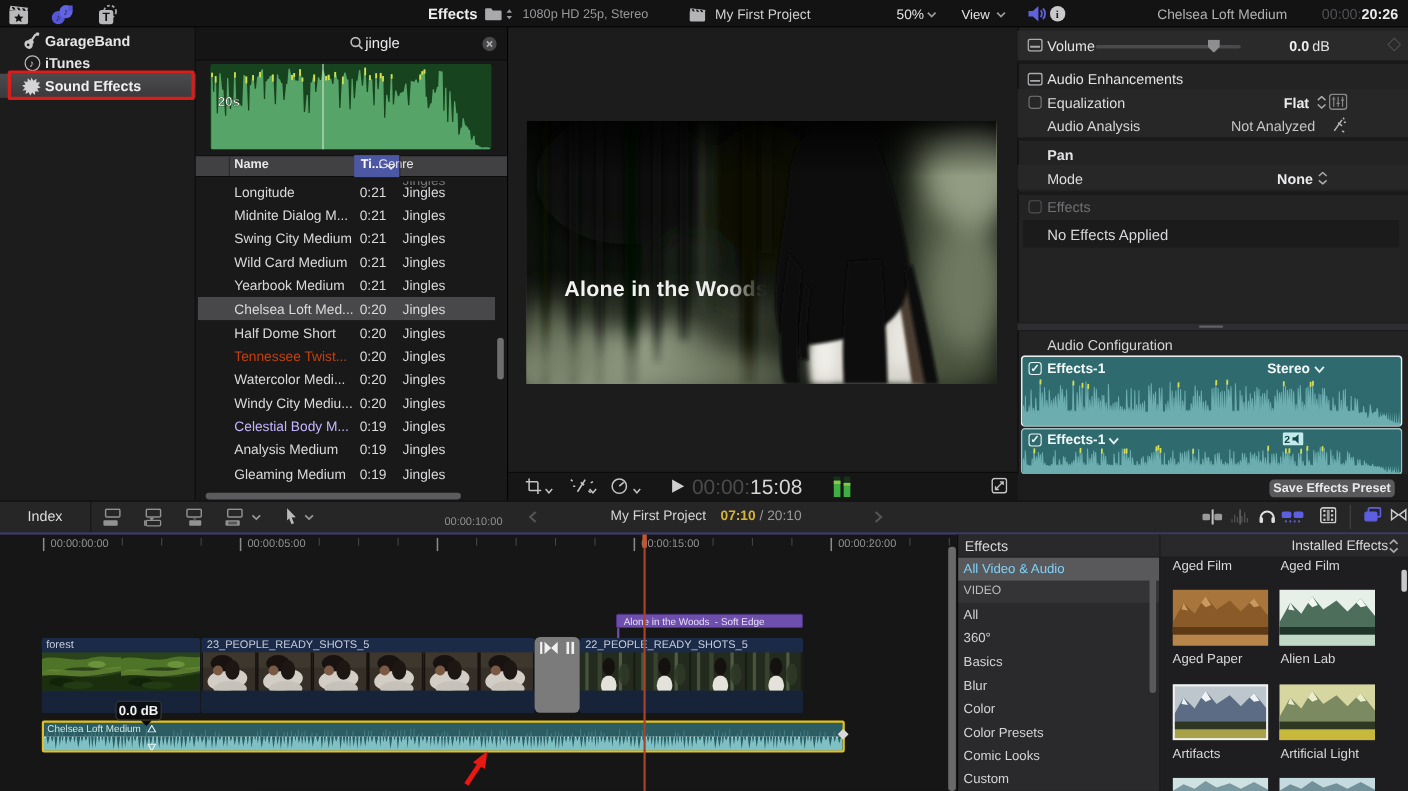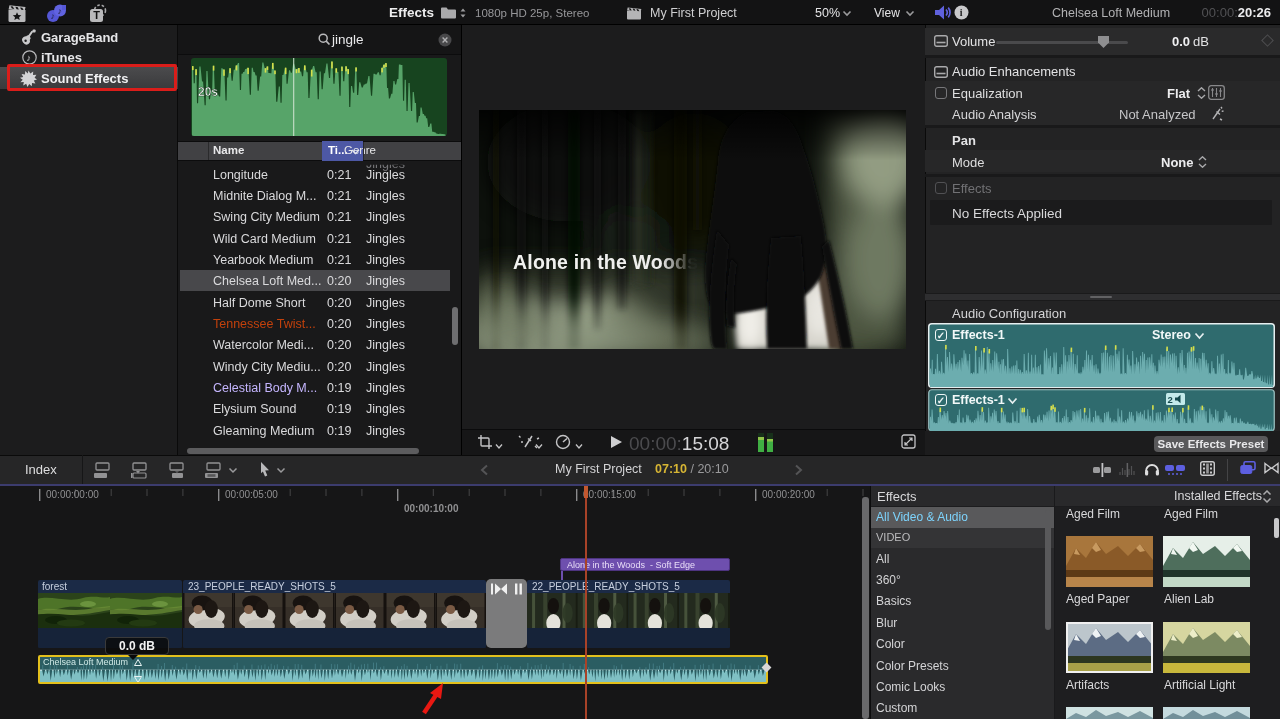--- a/index.html
+++ b/index.html
@@ -169,21 +169,21 @@
 <div class="tx" style="left:366px;top:317px;font-size:12.5px;color:#dadadc;font-weight:400;">Jingles</div>
 <div class="tx" style="left:213px;top:338px;font-size:12.5px;color:#dadadc;font-weight:400;">Watercolor Medi...</div>
 <div class="tx" style="left:327px;top:338px;font-size:12.5px;color:#dadadc;font-weight:400;">0:20</div>
 <div class="tx" style="left:366px;top:338px;font-size:12.5px;color:#dadadc;font-weight:400;">Jingles</div>
 <div class="tx" style="left:213px;top:360px;font-size:12.5px;color:#dadadc;font-weight:400;">Windy City Mediu...</div>
 <div class="tx" style="left:327px;top:360px;font-size:12.5px;color:#dadadc;font-weight:400;">0:20</div>
 <div class="tx" style="left:366px;top:360px;font-size:12.5px;color:#dadadc;font-weight:400;">Jingles</div>
 <div class="tx" style="left:213px;top:381px;font-size:12.5px;color:#c4b5fd;font-weight:400;">Celestial Body M...</div>
 <div class="tx" style="left:327px;top:381px;font-size:12.5px;color:#dadadc;font-weight:400;">0:19</div>
 <div class="tx" style="left:366px;top:381px;font-size:12.5px;color:#dadadc;font-weight:400;">Jingles</div>
-<div class="tx" style="left:213px;top:402px;font-size:12.5px;color:#dadadc;font-weight:400;">Elysium Sound</div>
+<div class="tx" style="left:213px;top:402px;font-size:12.5px;color:#dadadc;font-weight:400;">Analysis Medium</div>
 <div class="tx" style="left:327px;top:402px;font-size:12.5px;color:#dadadc;font-weight:400;">0:19</div>
 <div class="tx" style="left:366px;top:402px;font-size:12.5px;color:#dadadc;font-weight:400;">Jingles</div>
 <div class="tx" style="left:213px;top:424px;font-size:12.5px;color:#dadadc;font-weight:400;">Gleaming Medium</div>
 <div class="tx" style="left:327px;top:424px;font-size:12.5px;color:#dadadc;font-weight:400;">0:19</div>
 <div class="tx" style="left:366px;top:424px;font-size:12.5px;color:#dadadc;font-weight:400;">Jingles</div>
 <div class="a" style="left:452px;top:307px;width:6px;height:38px;background:#6e6e70;border-radius:3px"></div>
 <div class="a" style="left:187px;top:448px;width:232px;height:6px;background:#5c5c5e;border-radius:3px"></div>
 <div class="a" style="left:461px;top:25px;width:1px;height:430px;background:#000"></div>
 <div class="a" style="left:462px;top:25px;width:463px;height:430px;background:#1c1c1d"></div>
 <svg class="a" style="left:479px;top:110px" width="427" height="239" viewBox="0 0 427 239">
@@ -527,21 +527,21 @@
     <rect x="647.7" y="3" width="1" height="7" fill="#454547"></rect>
     <rect x="683.5" y="3" width="1" height="7" fill="#454547"></rect>
     <rect x="719.4" y="3" width="1" height="7" fill="#454547"></rect>
     <rect x="755" y="3" width="1.4" height="12" fill="#8a8a8c"></rect>
     <rect x="790.8" y="3" width="1" height="7" fill="#454547"></rect>
     <rect x="826.7" y="3" width="1" height="7" fill="#454547"></rect>
     <rect x="862.5" y="3" width="1" height="7" fill="#454547"></rect>
   </svg>
 <div class="tx" style="left:46px;top:489px;font-size:10px;color:#909092;font-weight:400;">00:00:00:00</div>
 <div class="tx" style="left:225px;top:489px;font-size:10px;color:#909092;font-weight:400;">00:00:05:00</div>
-<div class="tx" style="left:404px;top:503px;font-size:10px;color:#909092;font-weight:700;">00:00:10:00</div>
+<div class="tx" style="left:404px;top:469px;font-size:10px;color:#909092;font-weight:400;">00:00:10:00</div>
 <div class="tx" style="left:583px;top:489px;font-size:10px;color:#909092;font-weight:400;">00:00:15:00</div>
 <div class="tx" style="left:762px;top:489px;font-size:10px;color:#909092;font-weight:400;">00:00:20:00</div>
 <div class="a" style="left:560px;top:558px;width:170px;height:13px;background:#6e4fae;border-radius:2px;border:1px solid #4d3380"></div>
 <div class="tx" style="left:567px;top:559.5px;font-size:9px;color:#e8ddf8;font-weight:400;">Alone in the Woods&nbsp; - Soft Edge</div>
 <div class="a" style="left:561px;top:571px;width:2px;height:9px;background:#6e4fae"></div>
 <div class="a" style="left:38px;top:580px;width:144px;height:68px;background:#1b2a46;border-radius:2px;overflow:hidden">
 <div style="position:absolute;left:4px;top:1px;font-size:10px;color:#c6cedd">forest</div>
 <svg style="position:absolute;left:0;top:13px" width="144" height="35">
       <g transform="translate(0,0)">
         <rect width="72" height="35" fill="#2b431a"></rect>
@@ -683,21 +683,21 @@
 <div style="position:absolute;left:0;top:48px;width:203px;height:20px;background:#162339"></div>
   </div>
 <div class="a" style="left:486px;top:579px;width:41px;height:69px;background:#7b7b7c;border-radius:5px;z-index:5">
 <svg style="position:absolute;left:4px;top:4px" width="33" height="12" viewBox="0 0 33 12">
 <rect x="1" y="0.5" width="2" height="11" fill="#f0f0f0"></rect>
       <path d="M5,0.5 L11,6 L5,11.5 Z M17,0.5 L11,6 L17,11.5 Z" fill="#f0f0f0"></path>
 <rect x="25" y="0.5" width="2.4" height="11" fill="#f0f0f0"></rect>
       <rect x="29.5" y="0.5" width="2.4" height="11" fill="#f0f0f0"></rect>
     </svg>
   </div>
-<div class="a" style="left:105px;top:637px;width:64px;height:18px;background:#0a0a0acc;border:1px solid #3a3a3a;border-radius:4px;color:#f2f2f2;font-size:12px;font-weight:700;text-align:center;line-height:17px;z-index:6">0.0 dB</div>
+<div class="a" style="left:105px;top:637px;width:42px;height:18px;background:#0a0a0acc;border:1px solid #3a3a3a;border-radius:4px;color:#f2f2f2;font-size:12px;font-weight:700;text-align:center;line-height:17px;z-index:6">0.0 dB</div>
 <div class="a" style="left:128px;top:655px;width:0;height:0;border-left:5px solid transparent;border-right:5px solid transparent;border-top:5px solid #0a0a0a;z-index:6"></div>
 <div class="a" style="left:38px;top:655px;width:730px;height:29px;border:2px solid #e3c01c;border-radius:2px;background:#2b5d62;overflow:hidden;z-index:4">
 <svg style="position:absolute;left:0;top:0" width="726" height="26" viewBox="0 0 726 26">
 <rect x="0" y="13" width="726" height="13" fill="#7fc0c4"></rect>
 <rect x="0" y="12.6" width="726" height="1" fill="#d8eeee"></rect>
 <path d="M2.0,12.6 L3.5,19.6 L5.3,12.6 Z M6.1,12.6 L7.4,17.5 L9.0,12.6 Z M9.4,12.6 L10.7,23.9 L12.3,12.6 Z M13.5,12.6 L14.4,21.2 L15.6,12.6 Z M16.0,12.6 L16.8,17.5 L17.9,12.6 Z M18.9,12.6 L20.1,20.2 L21.5,12.6 Z M22.3,12.6 L23.8,18.2 L25.7,12.6 Z M26.7,12.6 L27.7,18.5 L28.9,12.6 Z M29.6,12.6 L31.1,22.8 L33.0,12.6 Z M33.4,12.6 L34.5,17.7 L35.9,12.6 Z M36.6,12.6 L38.0,16.6 L39.7,12.6 Z M40.4,12.6 L41.3,23.7 L42.3,12.6 Z M42.8,12.6 L43.9,23.2 L45.3,12.6 Z M45.8,12.6 L46.8,22.8 L48.0,12.6 Z M49.0,12.6 L50.0,18.4 L51.1,12.6 Z M52.0,12.6 L53.0,16.8 L54.2,12.6 Z M54.9,12.6 L56.1,21.8 L57.6,12.6 Z M58.3,12.6 L59.4,19.6 L60.9,12.6 Z M61.9,12.6 L63.3,24.2 L65.1,12.6 Z M66.0,12.6 L67.5,24.4 L69.3,12.6 Z M70.0,12.6 L71.0,24.4 L72.2,12.6 Z M72.8,12.6 L73.8,22.6 L75.1,12.6 Z M75.5,12.6 L76.9,17.8 L78.7,12.6 Z M79.3,12.6 L80.1,23.3 L81.1,12.6 Z M81.6,12.6 L82.8,17.4 L84.3,12.6 Z M85.4,12.6 L86.7,23.8 L88.3,12.6 Z M88.8,12.6 L90.1,24.2 L91.7,12.6 Z M92.2,12.6 L93.5,21.1 L95.1,12.6 Z M95.6,12.6 L97.0,20.4 L98.8,12.6 Z M99.8,12.6 L100.9,22.3 L102.2,12.6 Z M103.3,12.6 L104.7,23.0 L106.3,12.6 Z M107.2,12.6 L108.4,21.0 L109.9,12.6 Z M110.4,12.6 L111.8,21.1 L113.6,12.6 Z M114.3,12.6 L115.4,21.9 L116.8,12.6 Z M117.3,12.6 L118.4,23.3 L119.9,12.6 Z M120.7,12.6 L121.6,20.9 L122.9,12.6 Z M123.8,12.6 L125.1,24.2 L126.7,12.6 Z M127.3,12.6 L128.7,22.8 L130.4,12.6 Z M131.5,12.6 L132.6,19.1 L133.8,12.6 Z M134.9,12.6 L136.4,22.8 L138.2,12.6 Z M139.0,12.6 L140.1,18.2 L141.4,12.6 Z M142.2,12.6 L143.7,18.5 L145.6,12.6 Z M146.0,12.6 L147.2,23.6 L148.7,12.6 Z M149.2,12.6 L150.0,17.1 L151.0,12.6 Z M151.6,12.6 L152.7,23.4 L154.1,12.6 Z M155.0,12.6 L156.3,22.5 L157.9,12.6 Z M158.5,12.6 L159.8,16.1 L161.4,12.6 Z M162.1,12.6 L163.3,21.6 L164.9,12.6 Z M165.6,12.6 L166.4,22.3 L167.5,12.6 Z M168.5,12.6 L169.8,17.0 L171.3,12.6 Z M172.0,12.6 L173.4,20.6 L175.1,12.6 Z M175.8,12.6 L177.2,21.2 L178.8,12.6 Z M179.7,12.6 L181.2,21.7 L183.0,12.6 Z M184.1,12.6 L185.2,20.3 L186.4,12.6 Z M187.5,12.6 L188.7,22.8 L190.2,12.6 Z M191.0,12.6 L191.9,16.2 L192.9,12.6 Z M193.4,12.6 L194.4,18.7 L195.5,12.6 Z M196.4,12.6 L197.9,22.7 L199.8,12.6 Z M200.2,12.6 L201.2,17.8 L202.5,12.6 Z M203.4,12.6 L204.6,20.2 L206.1,12.6 Z M207.2,12.6 L208.6,23.2 L210.3,12.6 Z M211.2,12.6 L212.4,20.6 L213.8,12.6 Z M214.2,12.6 L215.3,23.8 L216.7,12.6 Z M217.5,12.6 L218.4,19.9 L219.4,12.6 Z M220.6,12.6 L221.7,23.4 L223.2,12.6 Z M224.2,12.6 L225.2,23.2 L226.5,12.6 Z M227.7,12.6 L228.5,17.0 L229.5,12.6 Z M230.4,12.6 L231.7,18.6 L233.2,12.6 Z M233.7,12.6 L234.7,20.1 L235.8,12.6 Z M236.5,12.6 L237.5,19.3 L238.6,12.6 Z M239.5,12.6 L240.8,20.2 L242.3,12.6 Z M242.9,12.6 L244.3,21.9 L246.1,12.6 Z M247.3,12.6 L248.7,17.7 L250.5,12.6 Z M251.5,12.6 L252.6,24.0 L253.9,12.6 Z M254.4,12.6 L255.3,19.2 L256.3,12.6 Z M257.4,12.6 L258.8,23.0 L260.4,12.6 Z M261.0,12.6 L262.2,21.6 L263.6,12.6 Z M264.2,12.6 L265.6,17.5 L267.3,12.6 Z M268.4,12.6 L269.6,24.4 L271.0,12.6 Z M271.6,12.6 L272.8,19.7 L274.1,12.6 Z M274.5,12.6 L275.5,21.6 L276.6,12.6 Z M277.4,12.6 L278.2,23.0 L279.2,12.6 Z M280.2,12.6 L281.5,21.6 L283.0,12.6 Z M283.8,12.6 L284.8,23.9 L286.0,12.6 Z M287.0,12.6 L288.1,22.2 L289.5,12.6 Z M290.6,12.6 L292.0,21.6 L293.6,12.6 Z M294.1,12.6 L294.9,18.7 L295.9,12.6 Z M296.8,12.6 L298.1,17.9 L299.7,12.6 Z M300.5,12.6 L302.0,20.3 L303.9,12.6 Z M304.9,12.6 L305.7,22.1 L306.7,12.6 Z M307.7,12.6 L308.5,18.1 L309.6,12.6 Z M310.1,12.6 L311.3,18.0 L312.7,12.6 Z M313.6,12.6 L315.0,24.0 L316.7,12.6 Z M317.7,12.6 L318.6,16.4 L319.8,12.6 Z M320.6,12.6 L321.7,24.3 L323.0,12.6 Z M323.7,12.6 L324.9,18.3 L326.4,12.6 Z M327.1,12.6 L327.9,16.1 L328.9,12.6 Z M329.6,12.6 L330.5,23.2 L331.5,12.6 Z M332.7,12.6 L333.8,16.6 L335.2,12.6 Z M335.7,12.6 L337.1,20.2 L338.7,12.6 Z M339.8,12.6 L340.9,23.4 L342.3,12.6 Z M343.1,12.6 L344.4,17.0 L346.0,12.6 Z M346.8,12.6 L348.0,19.4 L349.5,12.6 Z M350.7,12.6 L351.5,21.9 L352.6,12.6 Z M353.7,12.6 L354.7,21.0 L355.9,12.6 Z M356.8,12.6 L358.1,20.7 L359.8,12.6 Z M360.9,12.6 L361.8,23.3 L362.8,12.6 Z M363.5,12.6 L364.4,23.1 L365.5,12.6 Z M366.3,12.6 L367.5,21.0 L368.9,12.6 Z M369.9,12.6 L371.3,21.9 L373.0,12.6 Z M374.0,12.6 L375.0,17.7 L376.2,12.6 Z M376.9,12.6 L377.9,21.2 L379.2,12.6 Z M380.3,12.6 L381.2,19.4 L382.3,12.6 Z M382.8,12.6 L383.9,16.7 L385.3,12.6 Z M386.0,12.6 L387.3,22.1 L388.8,12.6 Z M389.8,12.6 L390.7,21.6 L391.8,12.6 Z M392.5,12.6 L393.8,16.9 L395.2,12.6 Z M396.4,12.6 L397.8,23.3 L399.5,12.6 Z M400.2,12.6 L401.2,23.5 L402.4,12.6 Z M403.1,12.6 L404.0,19.2 L405.2,12.6 Z M406.2,12.6 L407.5,20.3 L408.9,12.6 Z M410.0,12.6 L411.2,23.0 L412.7,12.6 Z M413.9,12.6 L414.7,21.2 L415.8,12.6 Z M416.3,12.6 L417.7,16.7 L419.5,12.6 Z M420.0,12.6 L421.0,22.0 L422.2,12.6 Z M423.0,12.6 L424.1,22.1 L425.4,12.6 Z M426.3,12.6 L427.6,19.9 L429.3,12.6 Z M430.4,12.6 L431.7,19.3 L433.3,12.6 Z M434.3,12.6 L435.8,22.7 L437.6,12.6 Z M438.4,12.6 L439.6,21.7 L440.9,12.6 Z M441.9,12.6 L442.8,23.9 L444.0,12.6 Z M444.6,12.6 L445.5,22.4 L446.6,12.6 Z M447.6,12.6 L448.9,22.9 L450.4,12.6 Z M450.8,12.6 L451.8,22.2 L453.0,12.6 Z M453.8,12.6 L454.8,22.3 L455.9,12.6 Z M456.6,12.6 L457.7,20.4 L459.1,12.6 Z M460.3,12.6 L461.8,18.7 L463.6,12.6 Z M464.0,12.6 L465.1,23.6 L466.4,12.6 Z M467.1,12.6 L468.0,23.9 L469.2,12.6 Z M469.9,12.6 L471.2,22.4 L472.7,12.6 Z M473.4,12.6 L474.6,18.1 L476.0,12.6 Z M477.2,12.6 L478.1,18.1 L479.2,12.6 Z M479.6,12.6 L481.0,22.6 L482.7,12.6 Z M483.7,12.6 L484.9,16.8 L486.3,12.6 Z M487.1,12.6 L488.5,22.9 L490.2,12.6 Z M490.7,12.6 L491.9,22.6 L493.3,12.6 Z M494.4,12.6 L495.3,18.5 L496.3,12.6 Z M497.3,12.6 L498.2,18.9 L499.3,12.6 Z M500.4,12.6 L501.3,22.6 L502.3,12.6 Z M502.9,12.6 L503.7,20.5 L504.7,12.6 Z M505.7,12.6 L506.7,17.7 L508.0,12.6 Z M508.6,12.6 L509.9,18.7 L511.5,12.6 Z M512.5,12.6 L513.7,18.6 L515.2,12.6 Z M515.8,12.6 L516.7,21.9 L517.8,12.6 Z M518.8,12.6 L520.2,17.4 L521.9,12.6 Z M522.4,12.6 L523.5,21.9 L524.8,12.6 Z M525.6,12.6 L526.9,20.1 L528.6,12.6 Z M529.3,12.6 L530.1,18.7 L531.1,12.6 Z M532.3,12.6 L533.6,22.3 L535.1,12.6 Z M535.8,12.6 L536.9,22.6 L538.4,12.6 Z M539.4,12.6 L540.9,23.8 L542.7,12.6 Z M543.5,12.6 L545.0,17.1 L546.8,12.6 Z M547.9,12.6 L549.2,17.6 L550.7,12.6 Z M551.3,12.6 L552.4,20.6 L553.6,12.6 Z M554.3,12.6 L555.2,24.4 L556.4,12.6 Z M557.2,12.6 L558.2,20.5 L559.4,12.6 Z M560.6,12.6 L561.5,22.5 L562.6,12.6 Z M563.2,12.6 L564.5,23.2 L565.9,12.6 Z M566.5,12.6 L567.4,21.6 L568.6,12.6 Z M569.7,12.6 L571.0,21.3 L572.6,12.6 Z M573.3,12.6 L574.1,20.7 L575.1,12.6 Z M575.7,12.6 L576.6,19.1 L577.7,12.6 Z M578.6,12.6 L579.4,18.7 L580.4,12.6 Z M581.0,12.6 L582.1,23.7 L583.5,12.6 Z M584.5,12.6 L585.6,22.1 L587.0,12.6 Z M588.1,12.6 L589.2,22.8 L590.6,12.6 Z M591.7,12.6 L592.9,20.2 L594.2,12.6 Z M594.9,12.6 L596.3,16.4 L598.1,12.6 Z M599.0,12.6 L600.2,22.0 L601.7,12.6 Z M602.5,12.6 L603.4,20.0 L604.4,12.6 Z M605.2,12.6 L606.3,17.9 L607.6,12.6 Z M608.8,12.6 L610.2,23.7 L612.0,12.6 Z M612.5,12.6 L614.0,22.0 L615.8,12.6 Z M616.3,12.6 L617.1,20.3 L618.1,12.6 Z M618.7,12.6 L620.1,16.5 L621.8,12.6 Z M622.7,12.6 L623.7,24.2 L625.0,12.6 Z M626.2,12.6 L627.2,19.8 L628.5,12.6 Z M629.6,12.6 L630.6,17.6 L631.9,12.6 Z M633.0,12.6 L634.3,24.0 L635.9,12.6 Z M636.3,12.6 L637.3,16.8 L638.6,12.6 Z M639.7,12.6 L641.2,23.6 L643.0,12.6 Z M643.6,12.6 L644.5,18.5 L645.7,12.6 Z M646.6,12.6 L647.9,22.3 L649.5,12.6 Z M650.4,12.6 L651.8,17.8 L653.6,12.6 Z M654.3,12.6 L655.4,24.4 L656.8,12.6 Z M657.2,12.6 L658.2,20.8 L659.4,12.6 Z M659.9,12.6 L660.9,18.3 L662.1,12.6 Z M662.6,12.6 L663.4,23.2 L664.5,12.6 Z M665.2,12.6 L666.1,23.4 L667.3,12.6 Z M668.2,12.6 L669.6,18.9 L671.2,12.6 Z M672.3,12.6 L673.8,21.5 L675.6,12.6 Z M676.2,12.6 L677.3,20.9 L678.7,12.6 Z M679.7,12.6 L680.9,22.3 L682.3,12.6 Z M683.1,12.6 L684.4,16.3 L686.0,12.6 Z M687.1,12.6 L688.3,21.6 L689.7,12.6 Z M690.3,12.6 L691.5,24.2 L693.0,12.6 Z M693.6,12.6 L694.5,17.2 L695.5,12.6 Z M696.3,12.6 L697.2,18.1 L698.3,12.6 Z M698.8,12.6 L700.2,23.6 L701.9,12.6 Z M702.4,12.6 L703.3,19.3 L704.5,12.6 Z M704.9,12.6 L706.5,19.9 L708.3,12.6 Z M709.3,12.6 L710.8,16.3 L712.5,12.6 Z M713.2,12.6 L714.7,21.6 L716.6,12.6 Z M717.6,12.6 L718.8,17.8 L720.2,12.6 Z M721.4,12.6 L722.9,18.9 L724.8,12.6 Z" fill="#2b5d62"></path>
 <rect x="2.3" y="8.0" width="0.9" height="5.0" fill="#47818a" opacity="0.9"></rect>
       <rect x="9.7" y="5.6" width="0.9" height="7.4" fill="#47818a" opacity="0.9"></rect>
       <rect x="13.8" y="7.9" width="0.9" height="5.1" fill="#47818a" opacity="0.9"></rect>
       <rect x="16.3" y="8.3" width="0.9" height="4.7" fill="#47818a" opacity="0.9"></rect>

